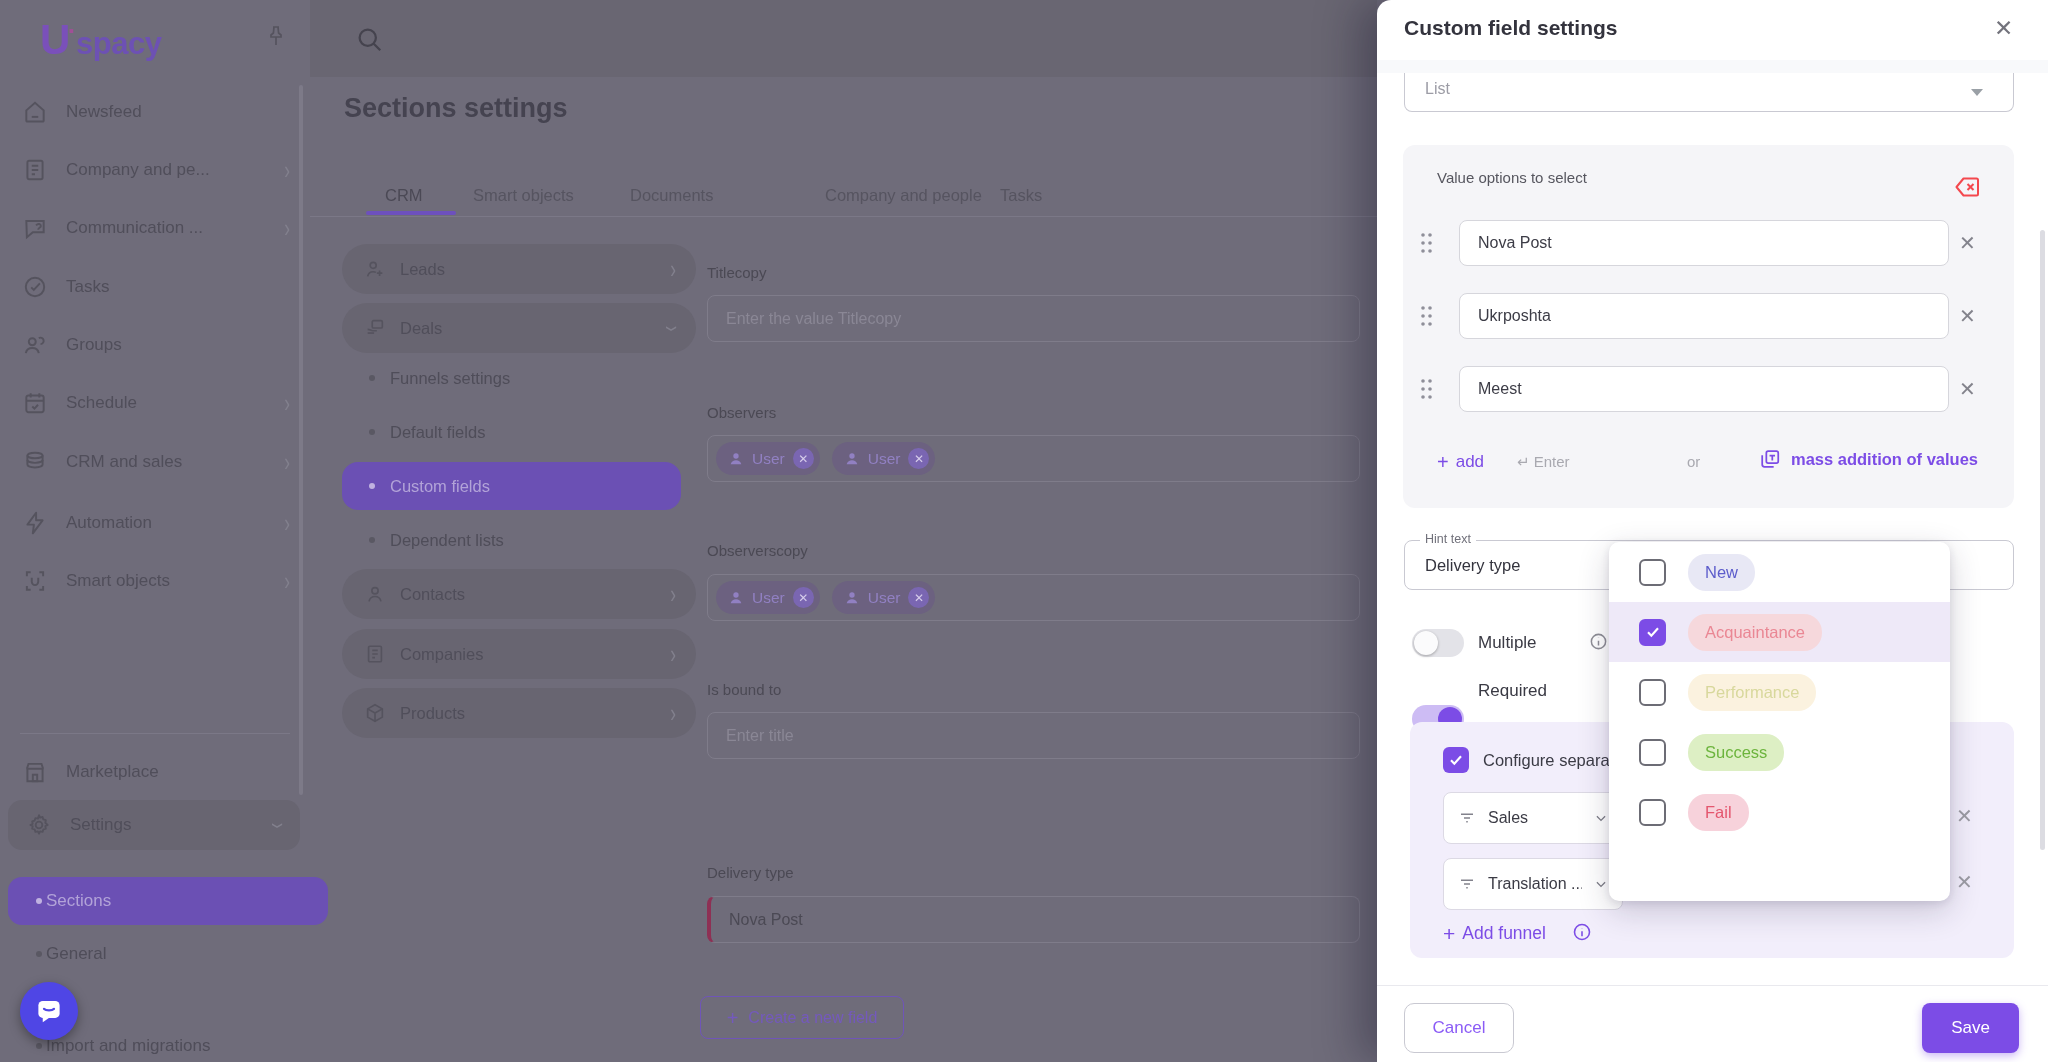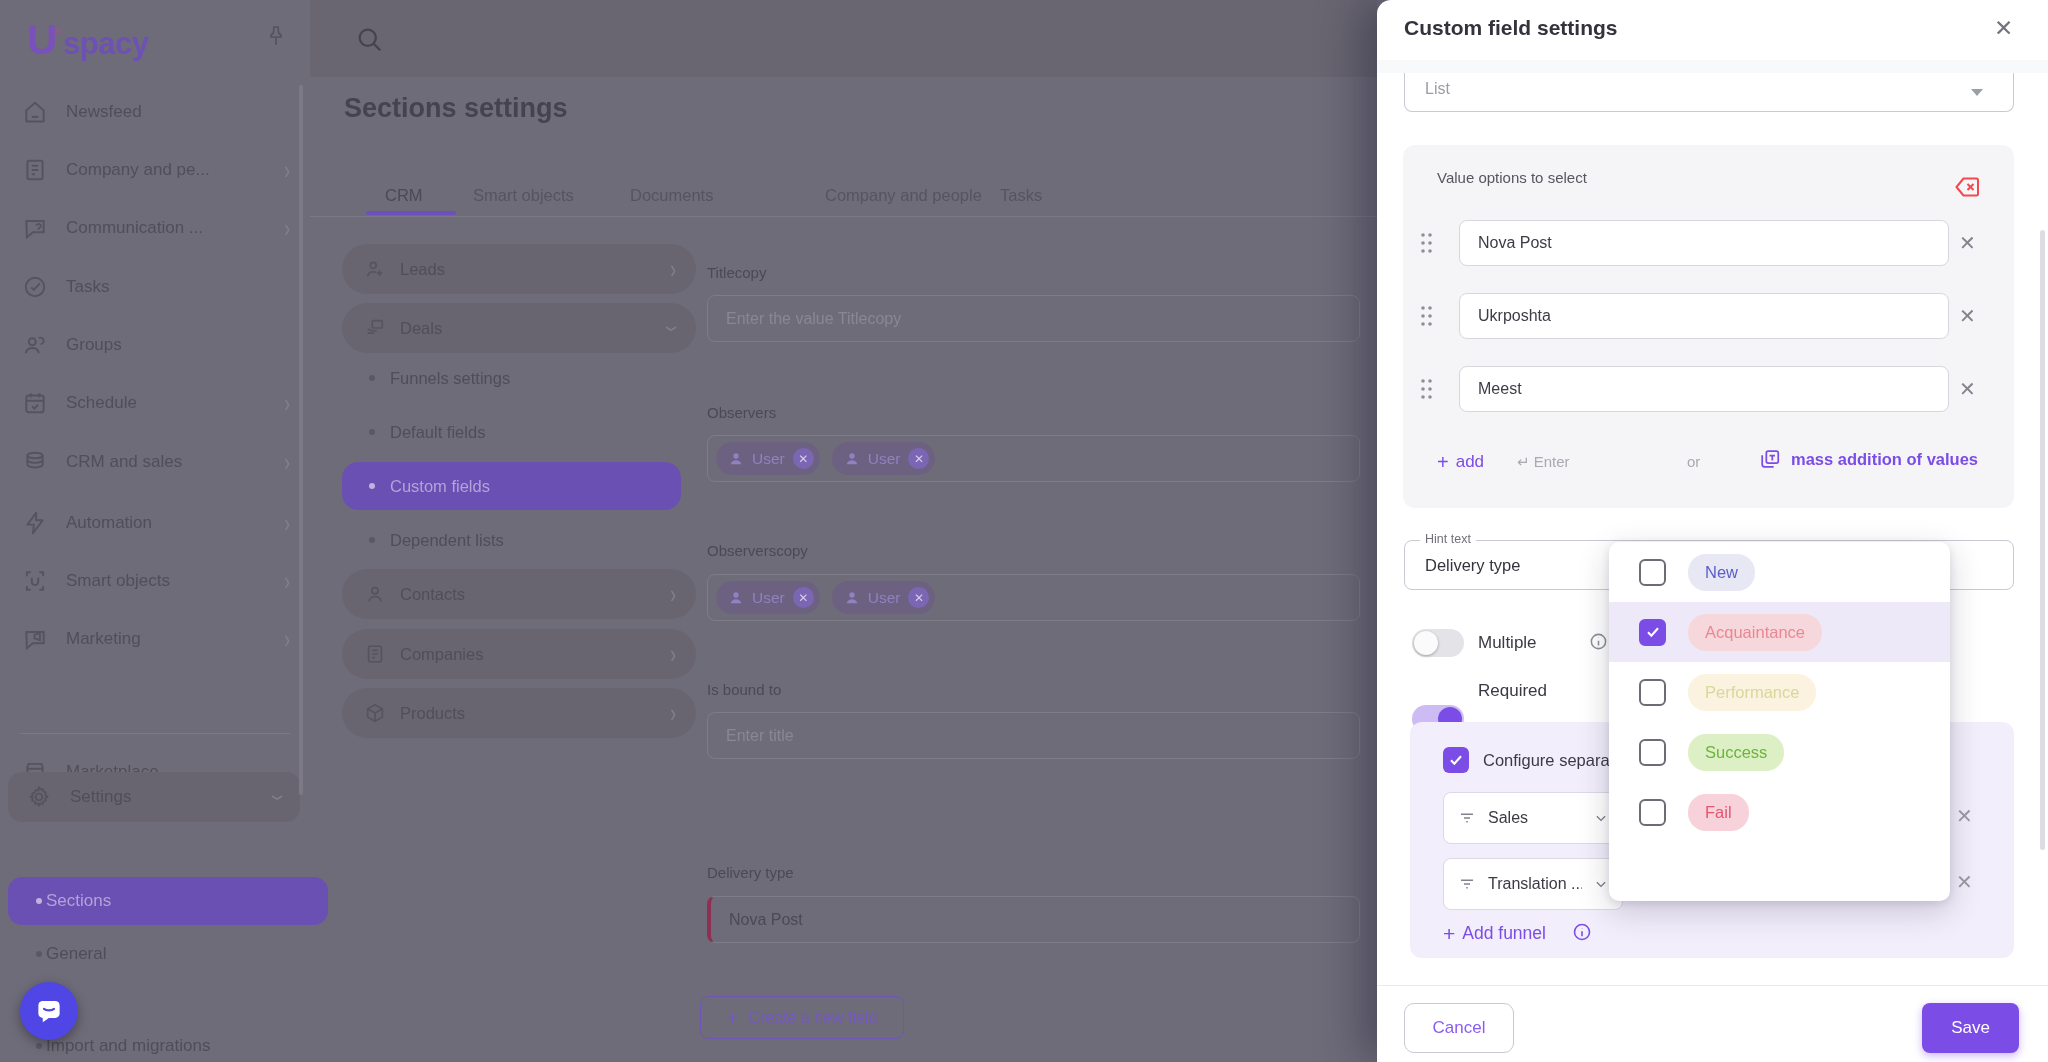--- a/index.html
+++ b/index.html
@@ -106,21 +106,21 @@
               display:flex;align-items:center;justify-content:center;font-family:inherit;}
   .btn-save{border:none;border-radius:8px;background:#7c4ce6;color:#fff;font-size:17px;
             display:flex;align-items:center;justify-content:center;font-family:inherit;box-shadow:0 3px 8px rgba(124,76,230,.4);}
   .panel-scroll{width:5px;border-radius:3px;background:#dcdce2;}
 </style>
 </head>
 <body>
 
 <div id="app">
 
-  <div class="abs logo" style="left:27px;top:16px;"><span class="u">U</span><span class="dot">·</span><span class="rest">spacy</span></div>
+  <div class="abs logo" style="left:40px;top:16px;"><span class="u">U</span><span class="dot">·</span><span class="rest">spacy</span></div>
 
   <div class="abs" style="left:264px;top:24px;width:24px;height:24px;color:#55535e;">
     <svg viewBox="0 0 24 24" fill="none" stroke="currentColor" stroke-width="1.7">
         <path d="M9 3h6M10 3l-.6 6L7 11v2h10v-2l-2.4-2L14 3"></path>
         <path d="M12 13v8"></path>
       </svg>
   </div>
 
   <div class="abs sb-row" style="left:22px;top:88px;width:268px;height:48px;">
     <span class="ic">
@@ -204,48 +204,38 @@
   <div class="abs sb-row" style="left:22px;top:557px;width:268px;height:48px;">
     <span class="ic">
         <svg viewBox="0 0 24 24" fill="none" stroke="currentColor" stroke-width="1.8">
           <path d="M8 4H4.5v3.5M16 4h3.5v3.5M8 20H4.5v-3.5M16 20h3.5v-3.5"></path>
           <path d="M9 9v3.8a3 3 0 0 0 6 0V9"></path>
         </svg>
       </span>
     <span class="lbl">Smart objects</span>
     <span class="chev chev-r">›</span>
   </div>
-  <div class="abs sb-row" style="left:22px;top:615px;width:268px;height:48px;">
-    <span class="ic">
-        <svg viewBox="0 0 24 24" fill="none" stroke="currentColor" stroke-width="1.8">
-          <path d="M4 5.5h16V16H10l-5.5 4.5z"></path>
-          <path d="M11.5 8.2l5-1.7v6.6l-5-1.7z"></path>
-        </svg>
-      </span>
-    <span class="lbl">Marketing</span>
-    <span class="chev chev-r">›</span>
-  </div>
 
   <div class="abs sb-divider" style="left:20px;top:733px;width:270px;"></div>
 
   <div class="abs sb-row" style="left:22px;top:748px;width:268px;height:48px;">
     <span class="ic">
         <svg viewBox="0 0 24 24" fill="none" stroke="currentColor" stroke-width="1.8">
           <path d="M4.5 9L6 4.5h12L19.5 9"></path>
           <path d="M5 9v11.5h14V9"></path>
           <rect x="10" y="14.5" width="4" height="6"></rect>
           <path d="M4.5 9h15"></path>
         </svg>
       </span>
     <span class="lbl">Marketplace</span>
   </div>
 
   <div class="abs sb-divider" style="left:20px;top:809px;width:270px;"></div>
 
-  <div class="abs pill" style="left:8px;top:772px;width:256px;height:50px;">
+  <div class="abs pill" style="left:8px;top:800px;width:256px;height:50px;">
     <span class="ic" style="width:26px;height:26px;color:#55535e;">
         <svg viewBox="0 0 24 24" fill="none" stroke="currentColor" stroke-width="1.7">
           <circle cx="12" cy="12" r="3.1"></circle>
           <path d="M12 3l1 2.1 2.3-.5.7 2.3 2.3.7-.5 2.3L20 12l-2.2 1.1.5 2.3-2.3.7-.7 2.3-2.3-.5L12 20l-1-2.1-2.3.5-.7-2.3-2.3-.7.5-2.3L4 12l2.2-1.1-.5-2.3 2.3-.7.7-2.3 2.3.5z" stroke-linejoin="round"></path>
         </svg>
       </span>
     <span class="lbl" style="flex:1;font-size:17px;color:#504e5a;">Settings</span>
     <span class="chev chev-d">›</span>
   </div>
 

